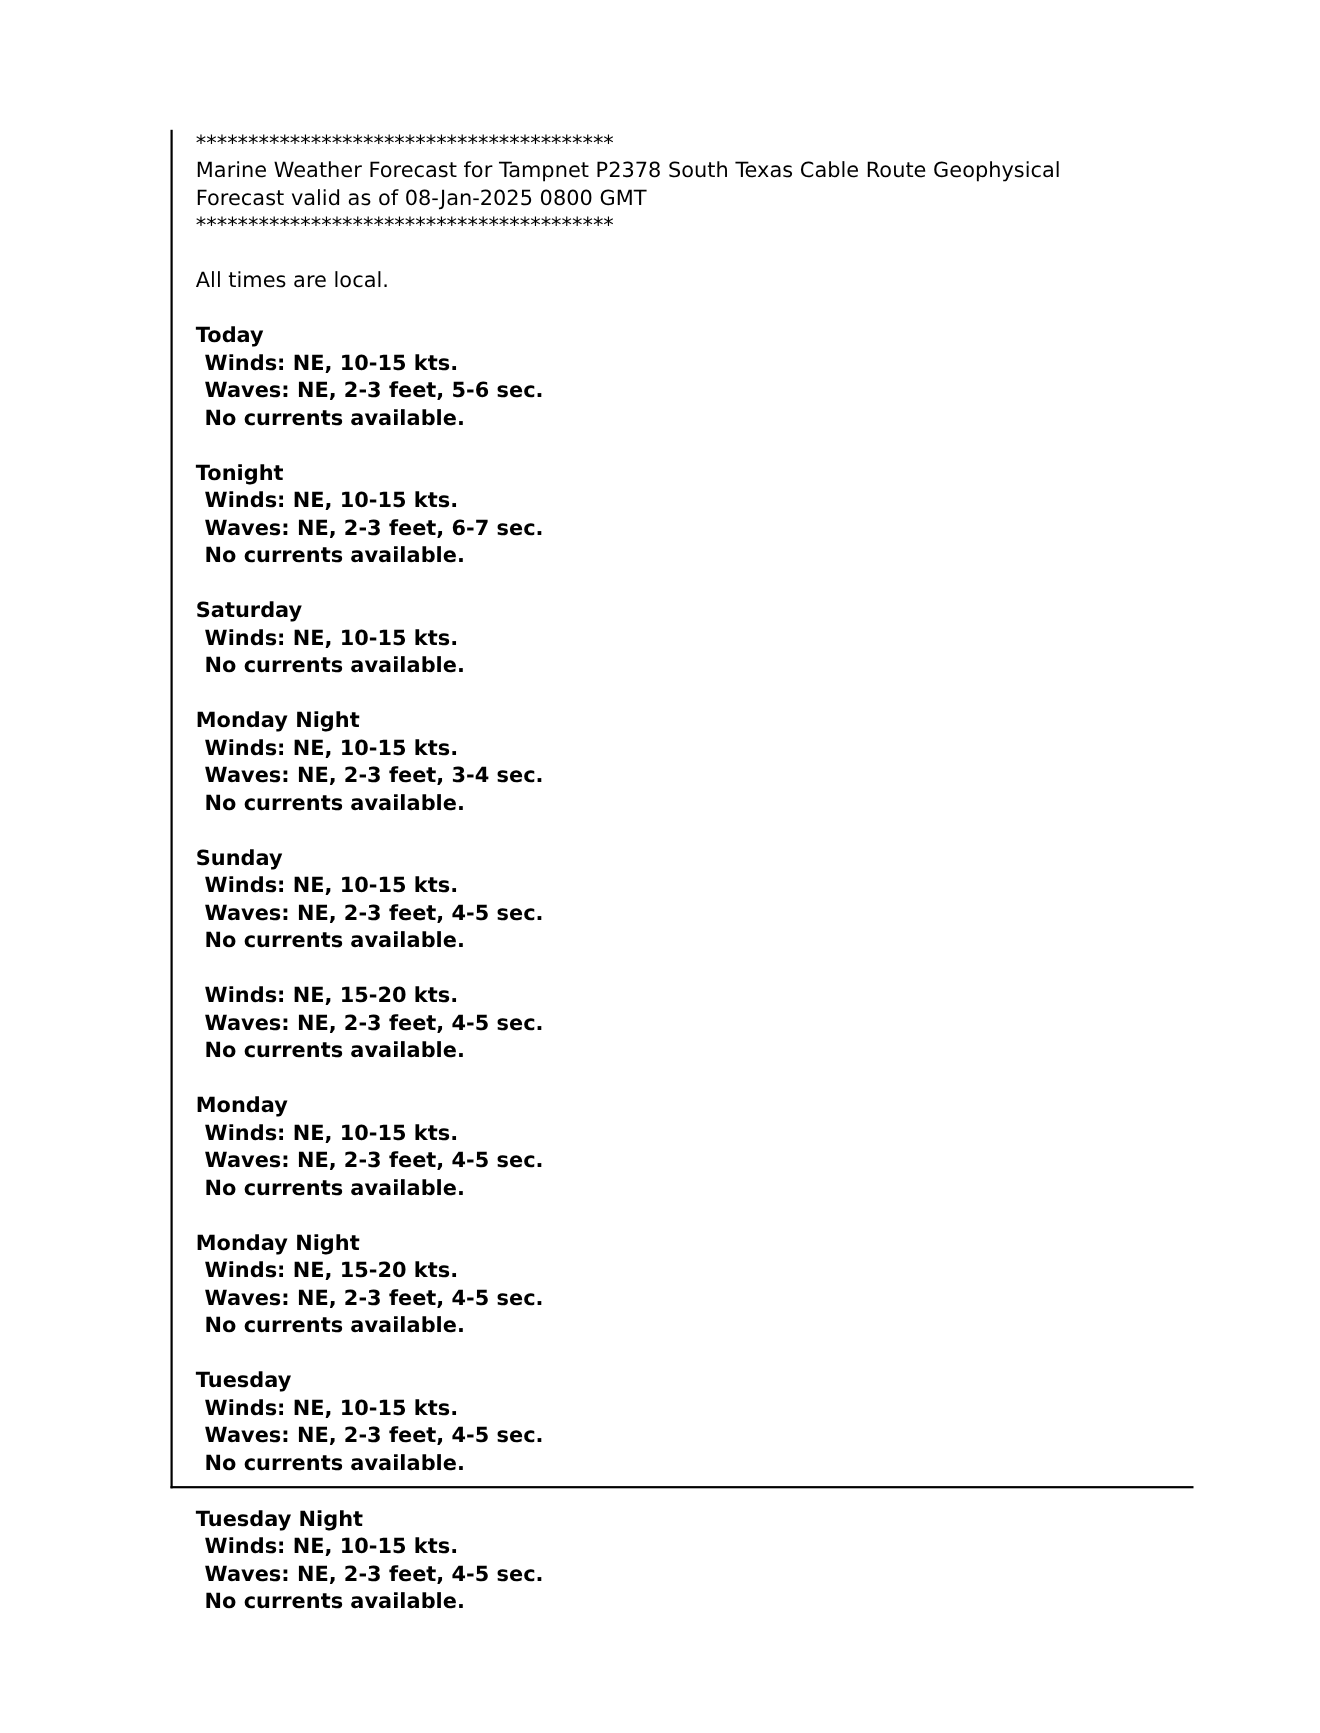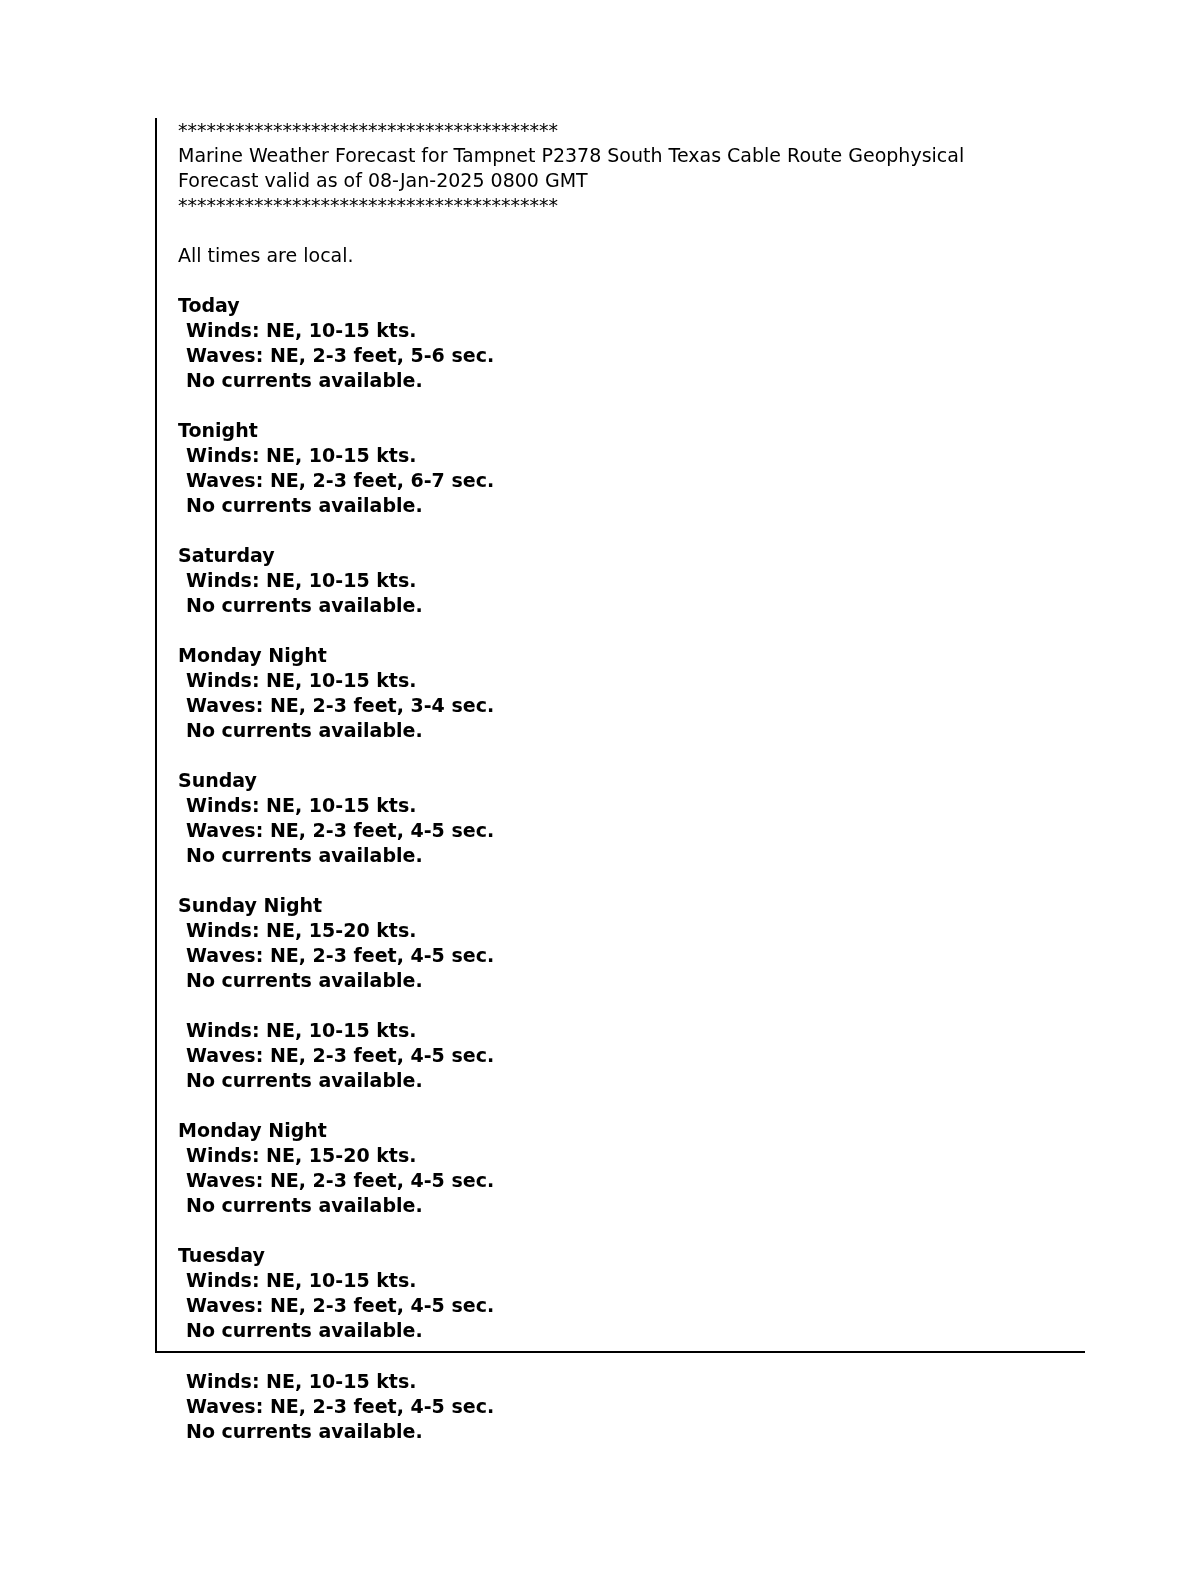--- a/index.html
+++ b/index.html
@@ -93,27 +93,27 @@
     </div>
 
     <div class="section">
       <div class="line">Sunday</div>
       <div class="line indent">Winds: NE, 10-15 kts.</div>
       <div class="line indent">Waves: NE, 2-3 feet, 4-5 sec.</div>
       <div class="line indent">No currents available.</div>
     </div>
 
     <div class="section">
-      <div class="line">Sunday Night</div>
       <div class="line indent">Winds: NE, 15-20 kts.</div>
       <div class="line indent">Waves: NE, 2-3 feet, 4-5 sec.</div>
       <div class="line indent">No currents available.</div>
     </div>
 
     <div class="section">
+      <div class="line">Monday</div>
       <div class="line indent">Winds: NE, 10-15 kts.</div>
       <div class="line indent">Waves: NE, 2-3 feet, 4-5 sec.</div>
       <div class="line indent">No currents available.</div>
     </div>
 
     <div class="section">
       <div class="line">Monday Night</div>
       <div class="line indent">Winds: NE, 15-20 kts.</div>
       <div class="line indent">Waves: NE, 2-3 feet, 4-5 sec.</div>
       <div class="line indent">No currents available.</div>
@@ -123,19 +123,20 @@
       <div class="line">Tuesday</div>
       <div class="line indent">Winds: NE, 10-15 kts.</div>
       <div class="line indent">Waves: NE, 2-3 feet, 4-5 sec.</div>
       <div class="line indent">No currents available.</div>
     </div>
 
   </div>
 
   <div class="forecast-continued">
     <div class="section">
+      <div class="line">Tuesday Night</div>
       <div class="line indent">Winds: NE, 10-15 kts.</div>
       <div class="line indent">Waves: NE, 2-3 feet, 4-5 sec.</div>
       <div class="line indent">No currents available.</div>
     </div>
   </div>
 
 </div>
 
 </body></html>

